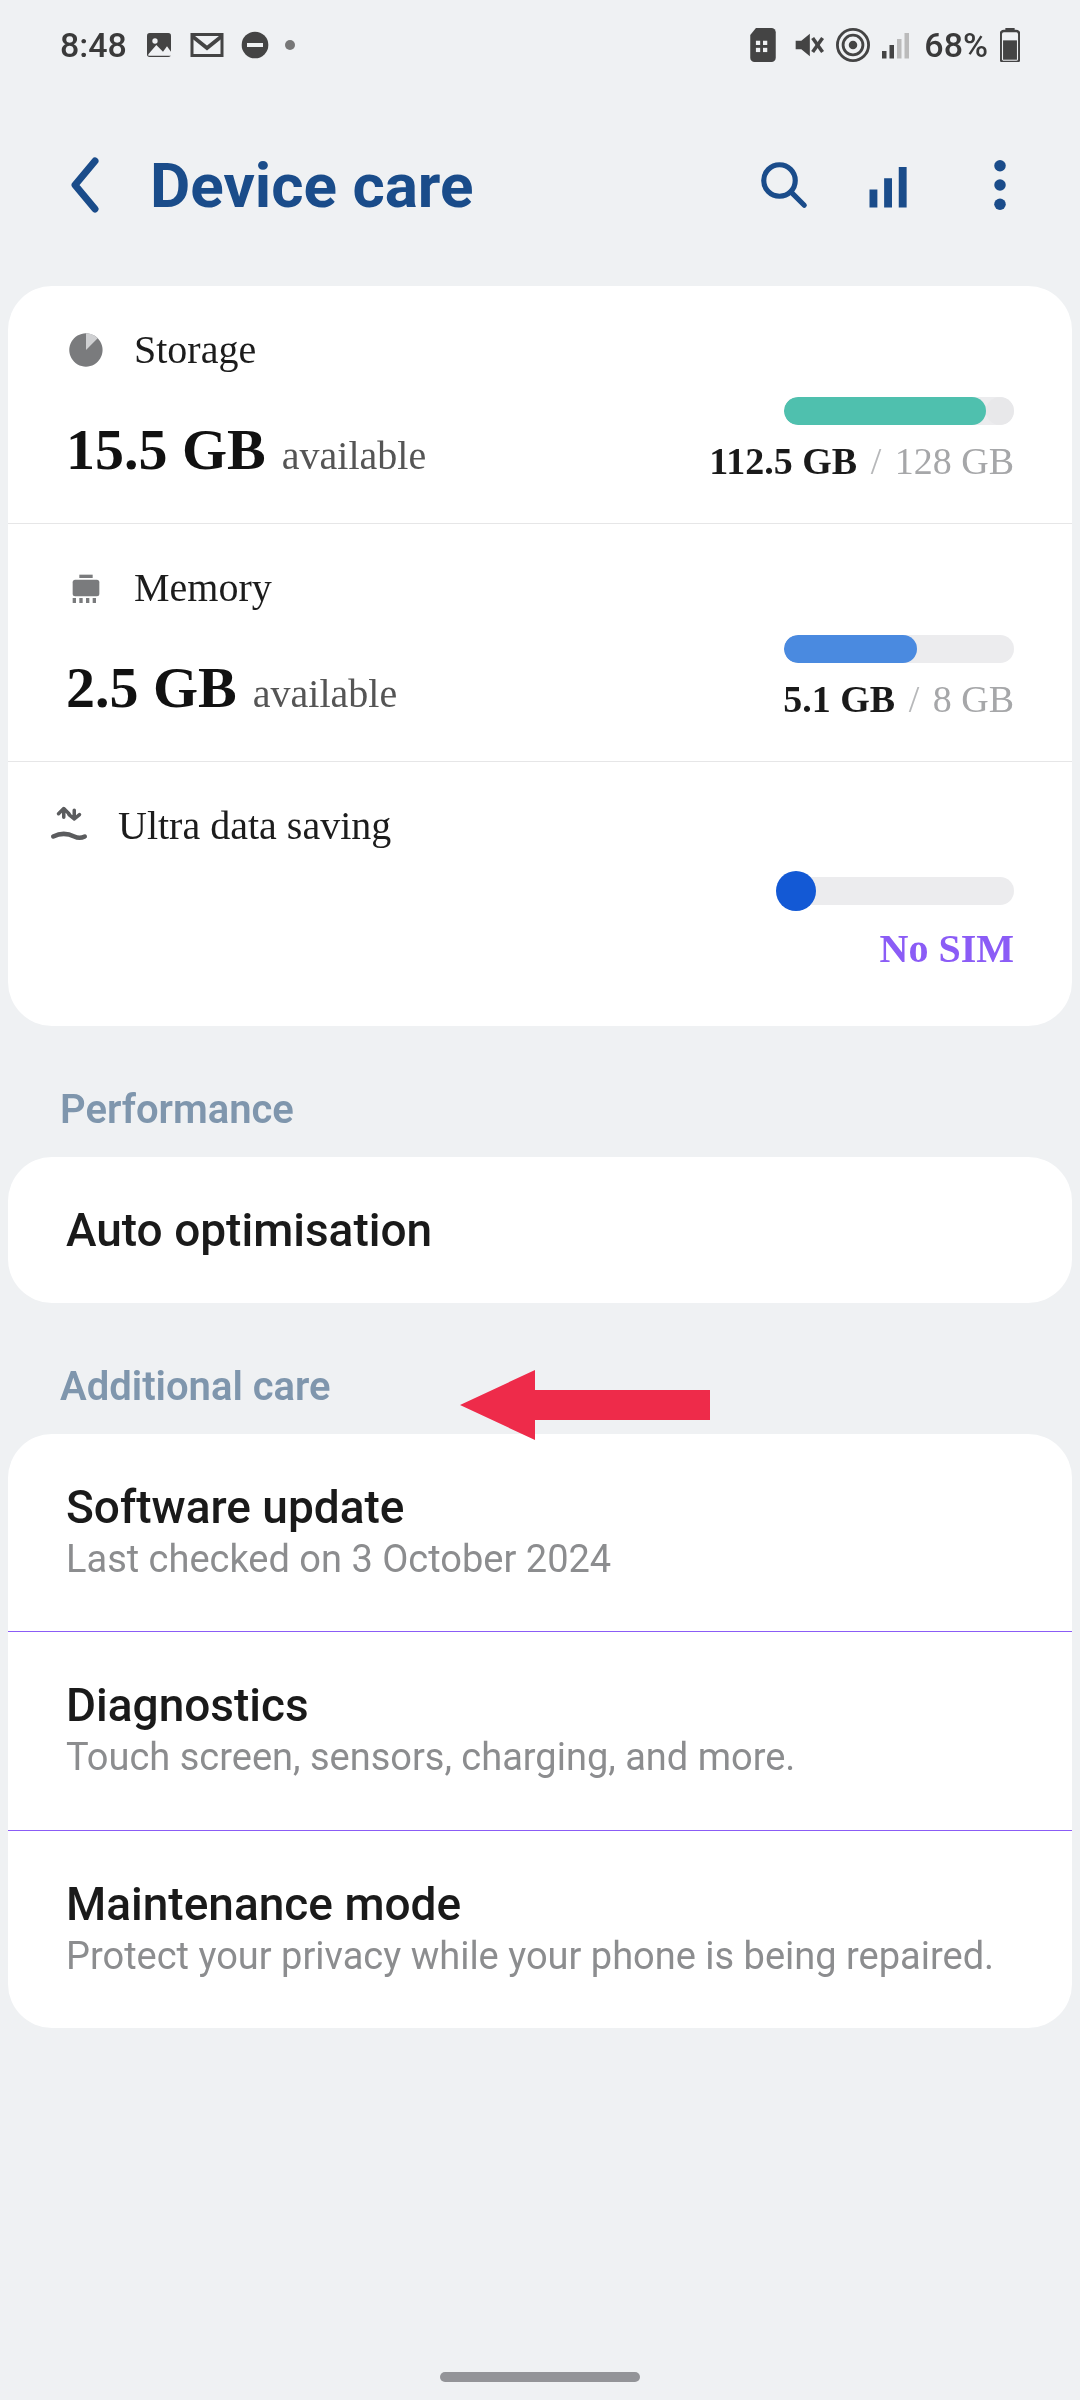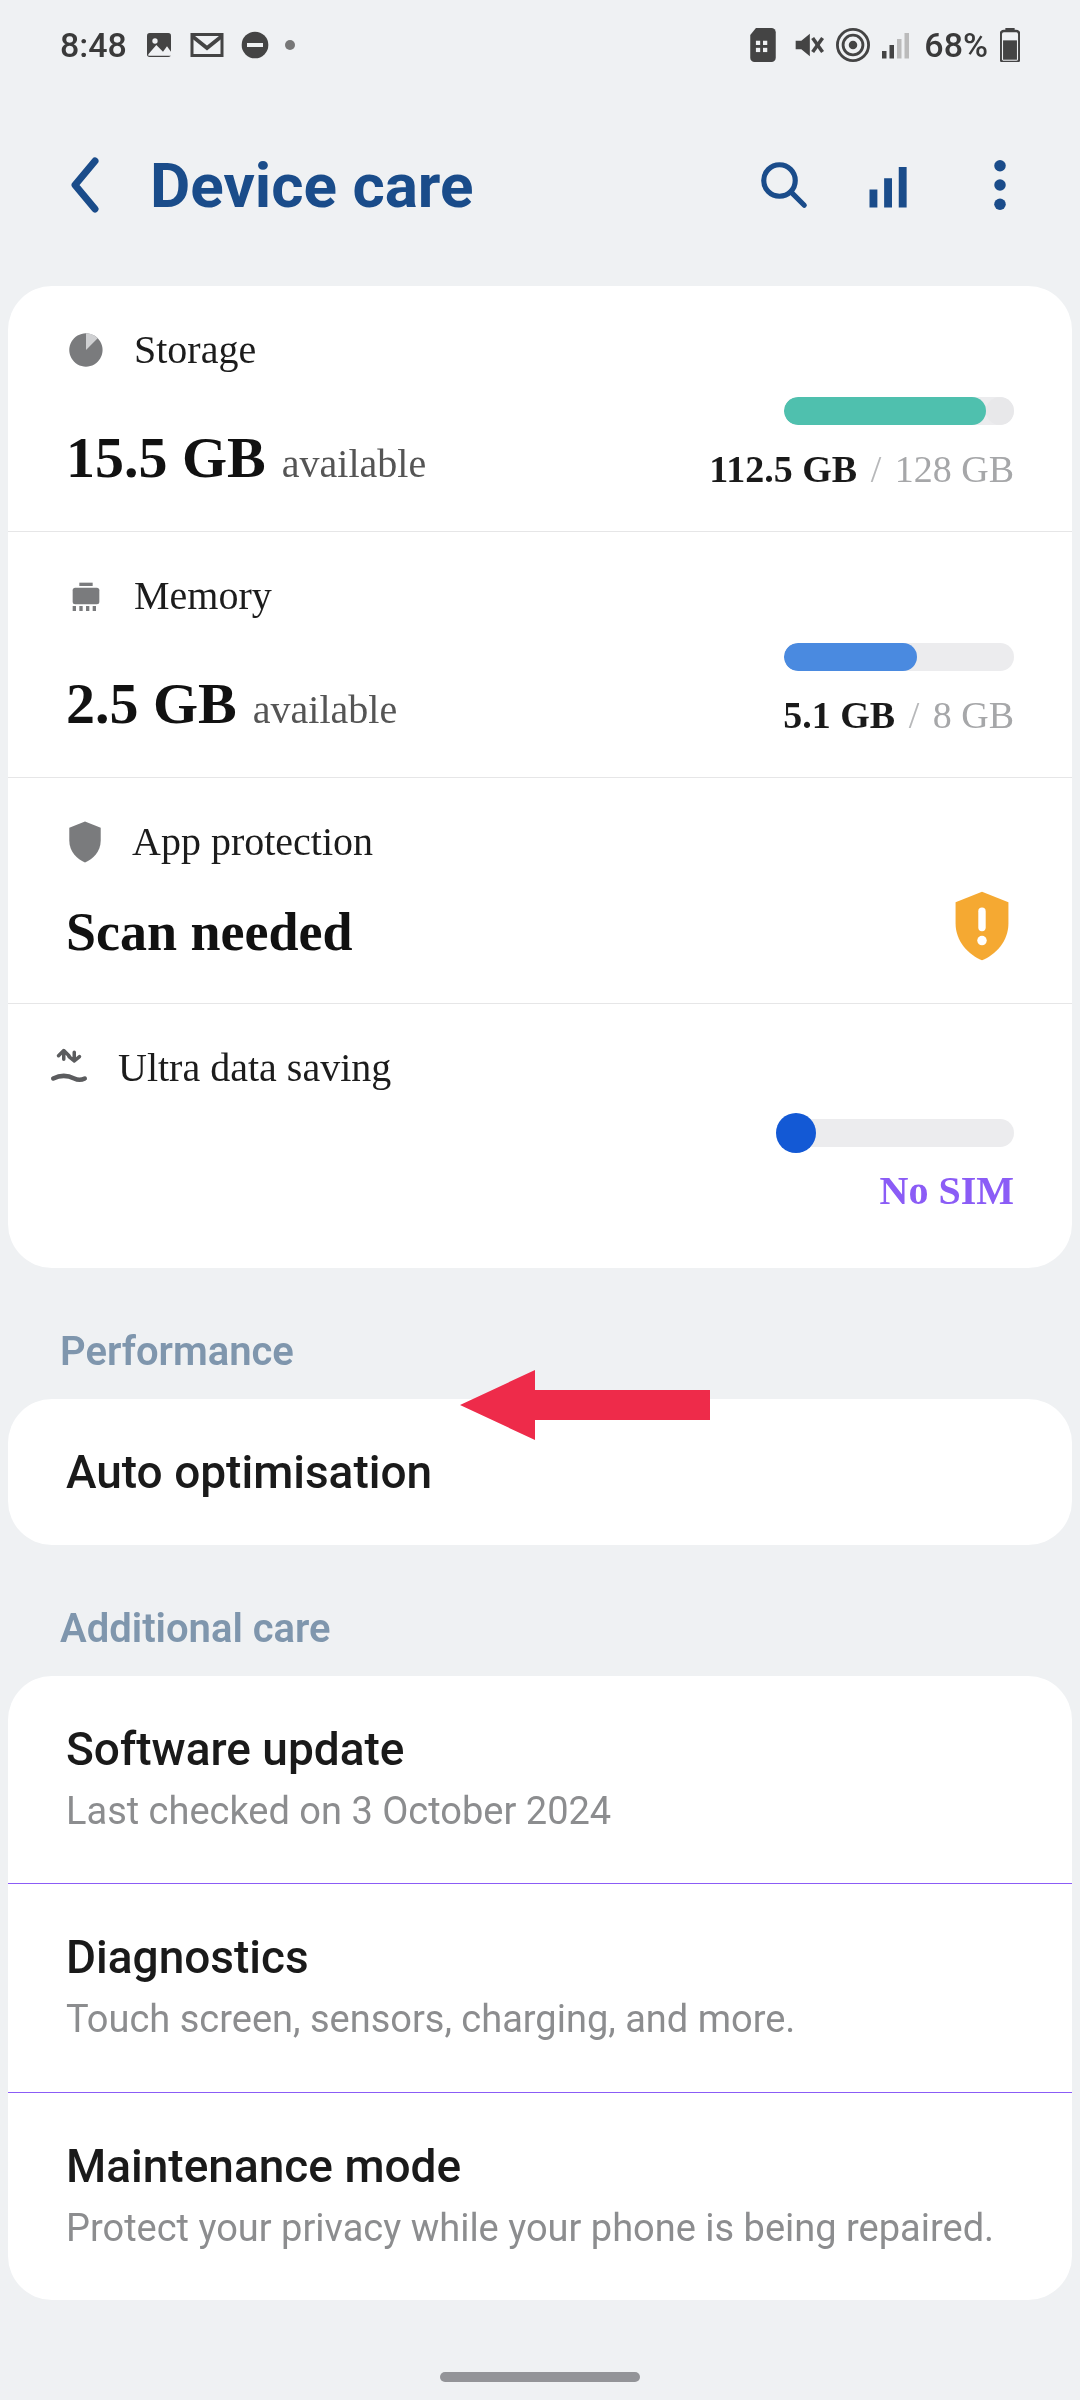--- a/index.html
+++ b/index.html
@@ -68,21 +68,21 @@
     align-items: flex-end;
     justify-content: space-between;
   }
   .big-val {
     display: flex;
     align-items: baseline;
     gap: 16px;
   }
   .big-val .num { font-size: 58px; font-weight: 800; color: #111; }
   .big-val .suffix { font-size: 40px; font-weight: 400; color: #555; }
-  .right-col { display: flex; flex-direction: column; align-items: flex-end; gap: 14px; text-align: center; }
+  .right-col { display: flex; flex-direction: column; align-items: flex-end; gap: 6px; text-align: center; }
   .bar {
     width: 230px;
     height: 28px;
     background: #ececee;
     border-radius: 14px;
     position: relative;
     overflow: hidden;
     margin-bottom: 8px;
   }
   .bar .thumb {
@@ -125,21 +125,21 @@
     border-radius: 44px;
     margin: 0 8px;
     overflow: hidden;
   }
   .list-item {
     padding: 46px 58px;
     border-bottom: 1px solid #8b5cf6;
   }
   .list-item:last-child { border-bottom: none; }
   .li-title { font-size: 46px; font-weight: 500; color: #1a1a1a; }
-  .li-sub { font-size: 38px; color: #8c8d8f; margin-top: 10px; line-height: 1.35; }
+  .li-sub { font-size: 38px; color: #8c8d8f; line-height: 1.35; }
 
   
   .annotation-arrow {
     position: absolute;
     left: 460px;
     top: 1360px;
     width: 260px;
     height: 90px;
     pointer-events: none;
   }
@@ -314,40 +314,20 @@
         </div>
         <div class="quota">
           <span>5.1 GB</span>
           <span class="sep">/</span>
           <span class="total">8 GB</span>
         </div>
       </div>
     </div>
   </div>
 
-  <div class="row">
-    <div class="row-head">
-      <span class="ic">
-        <svg width="38" height="44" viewBox="0 0 24 28">
-            <path d="M12 1 L22 5 V13 C22 20 17 25 12 27 C7 25 2 20 2 13 V5 Z" fill="#7a7b7d"></path>
-          </svg>
-      </span>
-      <span>App protection</span>
-    </div>
-    <div class="row-body">
-      <span class="scan-text">Scan needed</span>
-      <span class="shield-warn">
-        <svg width="64" height="74" viewBox="0 0 24 28">
-            <path d="M12 1 L22 5 V13 C22 20 17 25 12 27 C7 25 2 20 2 13 V5 Z" fill="#f5a932"></path>
-            <rect x="10.6" y="7" width="2.8" height="9" rx="1.4" fill="#fff"></rect>
-            <circle cx="12" cy="19.5" r="1.8" fill="#fff"></circle>
-          </svg>
-      </span>
-    </div>
-  </div>
 
   <div class="row" style="padding-bottom:54px;">
     <div class="row-head" style="margin-bottom:28px;">
       <span class="ic">
         <svg width="42" height="42" viewBox="0 0 24 24">
             <path d="M3 18 C7 16 11 16 15 18 C17 19 19 19 21 18" fill="none" stroke="#5b5c5e" stroke-width="2.6" stroke-linecap="round"></path>
             <path d="M9 7 L9 2 M9 2 L6 5 M9 2 L12 5" fill="none" stroke="#5b5c5e" stroke-width="2" stroke-linecap="round"></path>
             <path d="M15 3 L15 8 M15 8 L12 5.5 M15 8 L18 5.5" fill="none" stroke="#5b5c5e" stroke-width="2" stroke-linecap="round"></path>
           </svg>
       </span>

